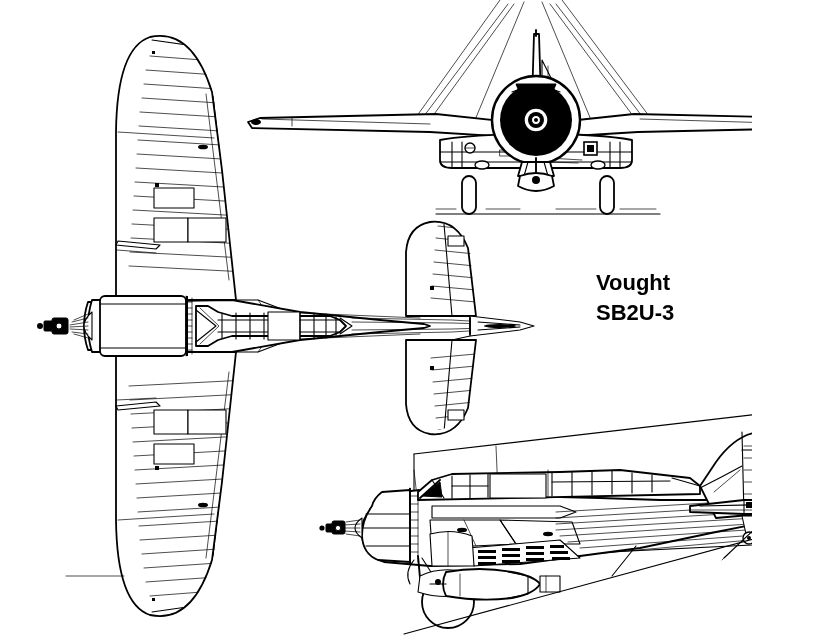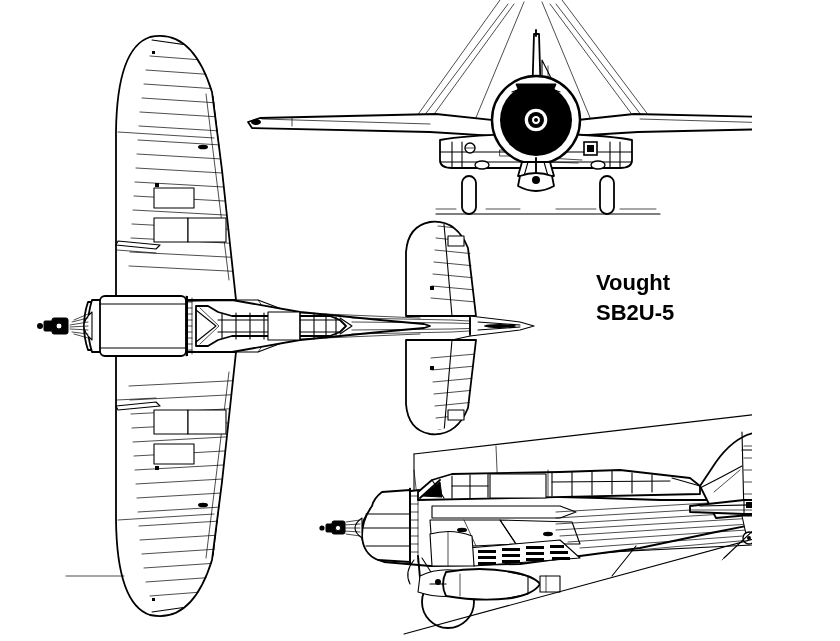--- a/index.html
+++ b/index.html
@@ -527,16 +527,16 @@
       <path class="ln" d="M724,558 L760,524"></path>
       <path class="ln-thin" d="M722,560 L726,556"></path>
 
       <path class="ln" d="M404,634 L838,516"></path>
       <path class="ln" d="M612,576 L636,546"></path>
     </g>
   </svg>
 
   <div id="caption-block">
     <div>Vought</div>
-    <div>SB2U-5</div>
+    <div>SB2U-3</div>
   </div>
 
 </div>
 
 </body></html>

